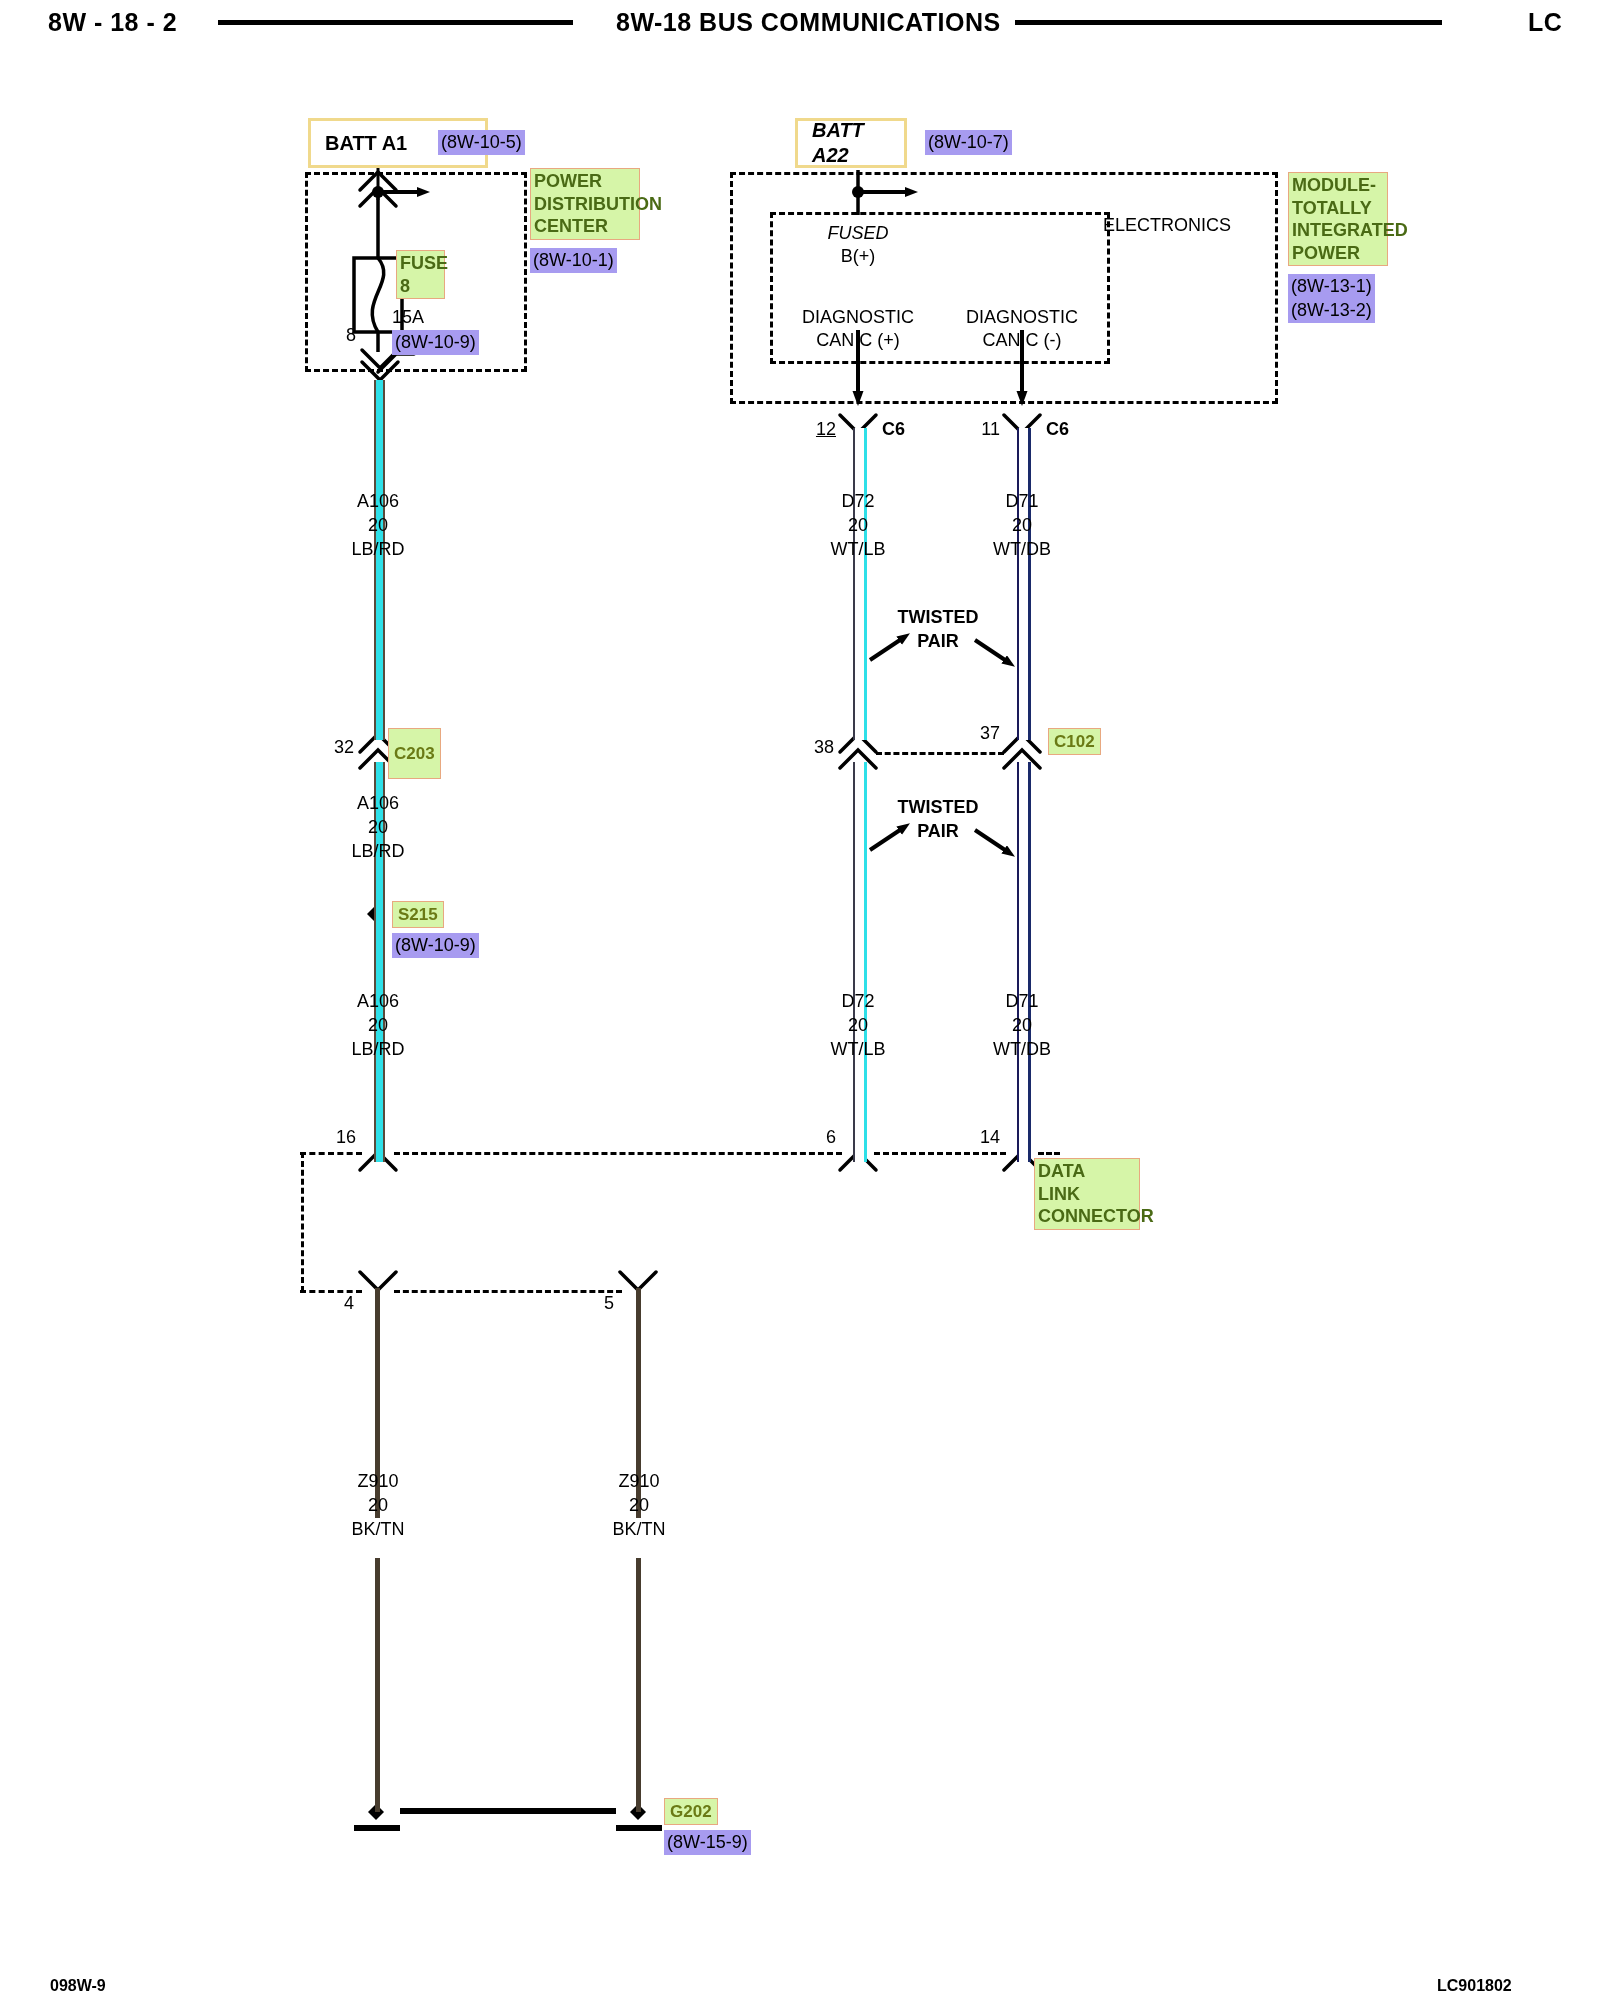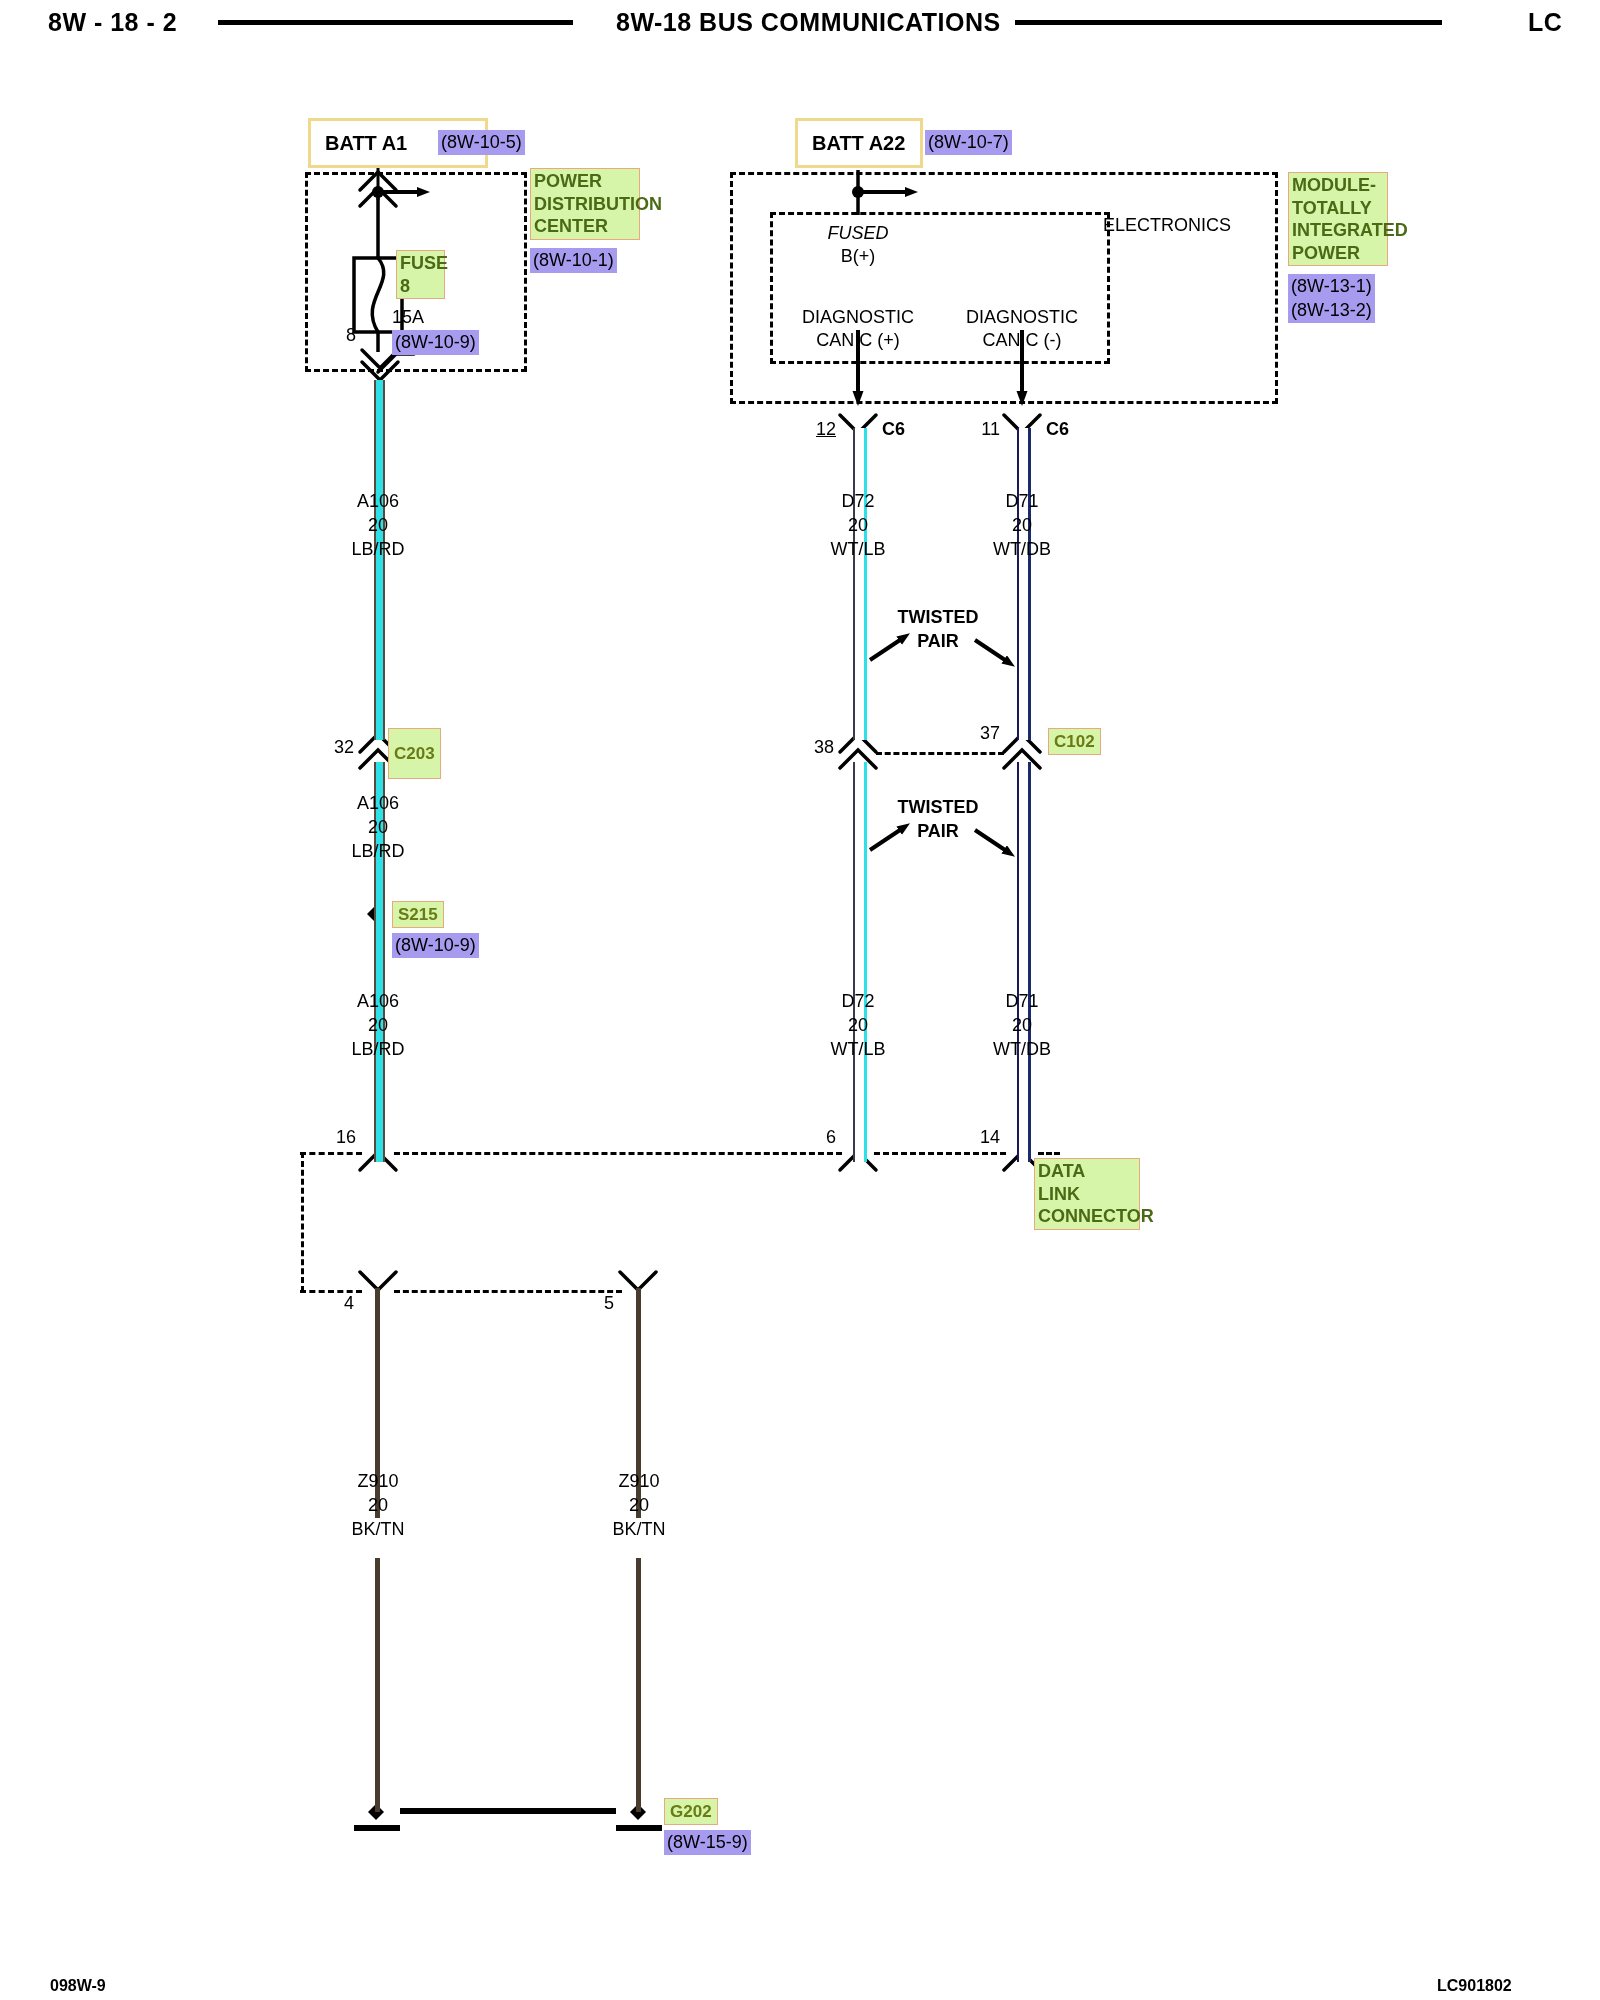--- a/index.html
+++ b/index.html
@@ -292,21 +292,21 @@
 DISTRIBUTION
 CENTER</div>
   <div class="chip purple" style="left:530px; top:248px;">(8W-10-1)</div>
 
   <div class="chip green" style="left:396px; top:250px; width:49px;">FUSE
 8</div>
   <div class="t" style="left:392px; top:308px;">15A</div>
   <div class="t r" style="left:356px; top:326px;">8</div>
   <div class="chip purple" style="left:392px; top:330px;">(8W-10-9)</div>
 
-  <div class="chip yellowbox" style="left:795px; top:118px; width:128px; height:50px;">
+  <div class="chip yellowbox" style="left:795px; top:118px; width:112px; height:50px;font-style:italic;">
     <span>BATT A22</span>
   </div>
   <div class="chip purple" style="left:925px; top:130px;">(8W-10-7)</div>
 
   <div class="dash-box" style="left:730px; top:172px; width:548px; height:232px;"></div>
 
   <div class="dash-box" style="left:770px; top:212px; width:340px; height:152px;"></div>
 
   <div class="t" style="left:1103px; top:216px;">ELECTRONICS</div>
 

